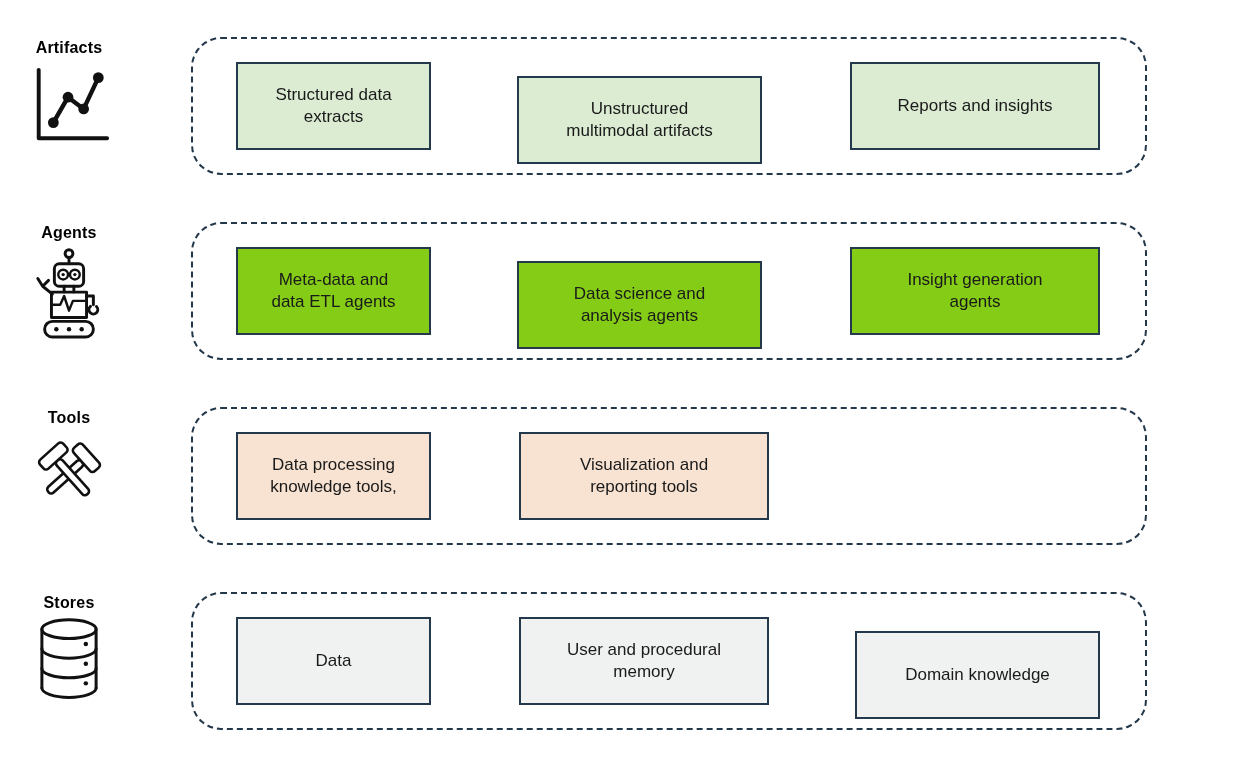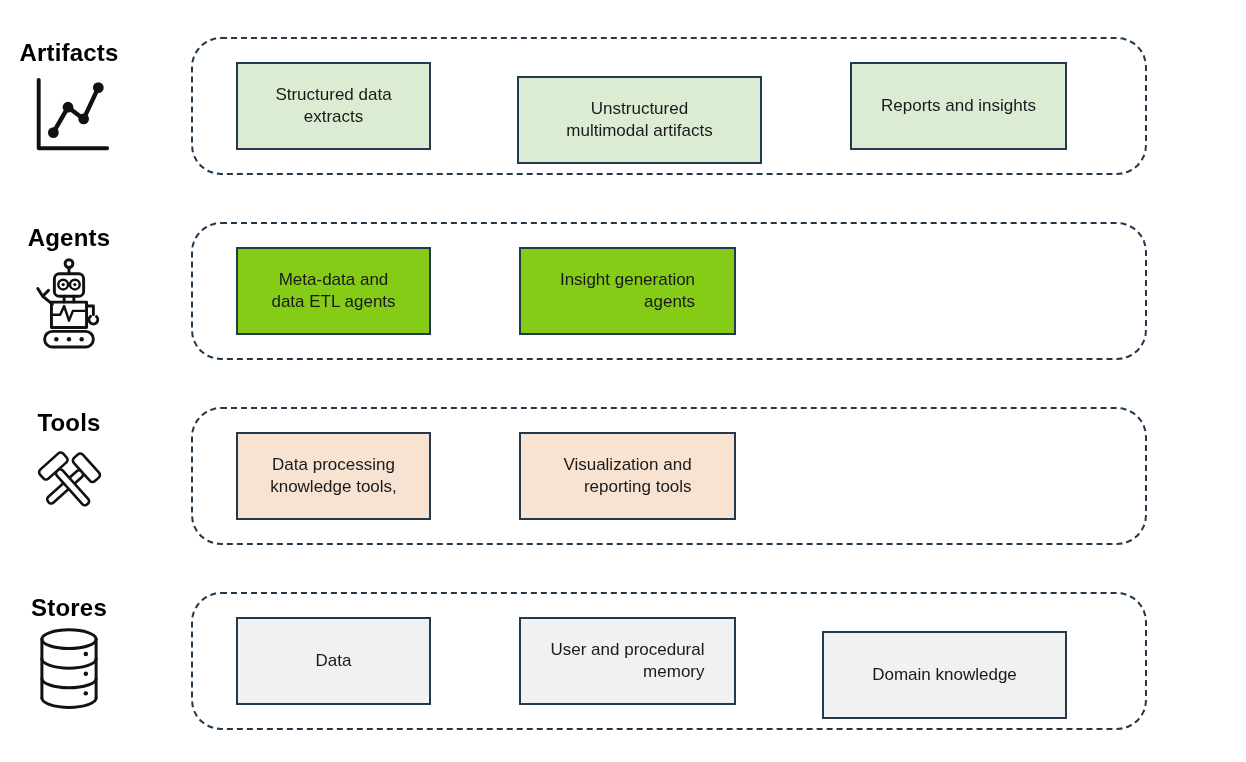--- a/index.html
+++ b/index.html
@@ -11,38 +11,38 @@
   .row-1 { top: 37px; }
   .row-2 { top: 222px; }
   .row-3 { top: 407px; }
   .row-4 { top: 592px; }
 
   .side {
     position: absolute; left: 6px; top: 2px; width: 126px;
     display: flex; flex-direction: column; align-items: center; gap: 5px;
   }
   .row-label {
-    font-size: 24px; font-weight: bold; color: #000; letter-spacing: 0.2px;
+    font-size: 16px; font-weight: bold; color: #000; letter-spacing: 0.2px;
   }
   .icon { display: block; }
 
   .dashed-container {
     position: absolute; left: 191px; top: 0; width: 956px; height: 138px;
     border: 2.5px dashed #22384a; border-radius: 30px; box-sizing: border-box;
     display: flex; align-items: center; padding-left: 43px;
   }
   .box {
     border: 2.5px solid #24394c; box-sizing: border-box;
     min-height: 88px; display: flex; align-items: center; justify-content: center;
     text-align: center; font-size: 17px; line-height: 1.32; padding: 5px 8px;
   }
   .box span { white-space: pre-line; }
   .w1 { width: 195px; }
   .w2 { width: 245px; margin-left: 86px; margin-top: 28px; }
-  .w3 { width: 217px; margin-left: 88px; text-align: right; }
+  .w3 { width: 250px; margin-left: 88px; }
 
   .fill-artifacts { background: #dcecd3; }
   .fill-agents   { background: #84cc16; }
   .fill-tools    { background: #f8e3d2; }
   .fill-stores   { background: #f0f1f1; }
 
   svg .ln { fill: none; stroke: #111; stroke-linecap: round; stroke-linejoin: round; }
 </style>
 </head>
 <body>
@@ -97,20 +97,24 @@
         <circle cx="27" cy="84" r="2.3" fill="#111"></circle>
         <circle cx="40" cy="84" r="2.3" fill="#111"></circle>
         <circle cx="53" cy="84" r="2.3" fill="#111"></circle>
       </svg>
     </div>
     <div class="dashed-container">
       <div class="box w1 fill-agents">
           <span>Meta-data and
 data ETL agents</span>
         </div>
+      <div class="box w2 fill-agents">
+          <span>Data science and
+analysis agents</span>
+        </div>
       <div class="box w3 fill-agents">
           <span>Insight generation
 agents</span>
         </div>
     </div>
   </section>
 
   <section class="row row-3">
     <div class="side">
       <div class="row-label">Tools</div>

